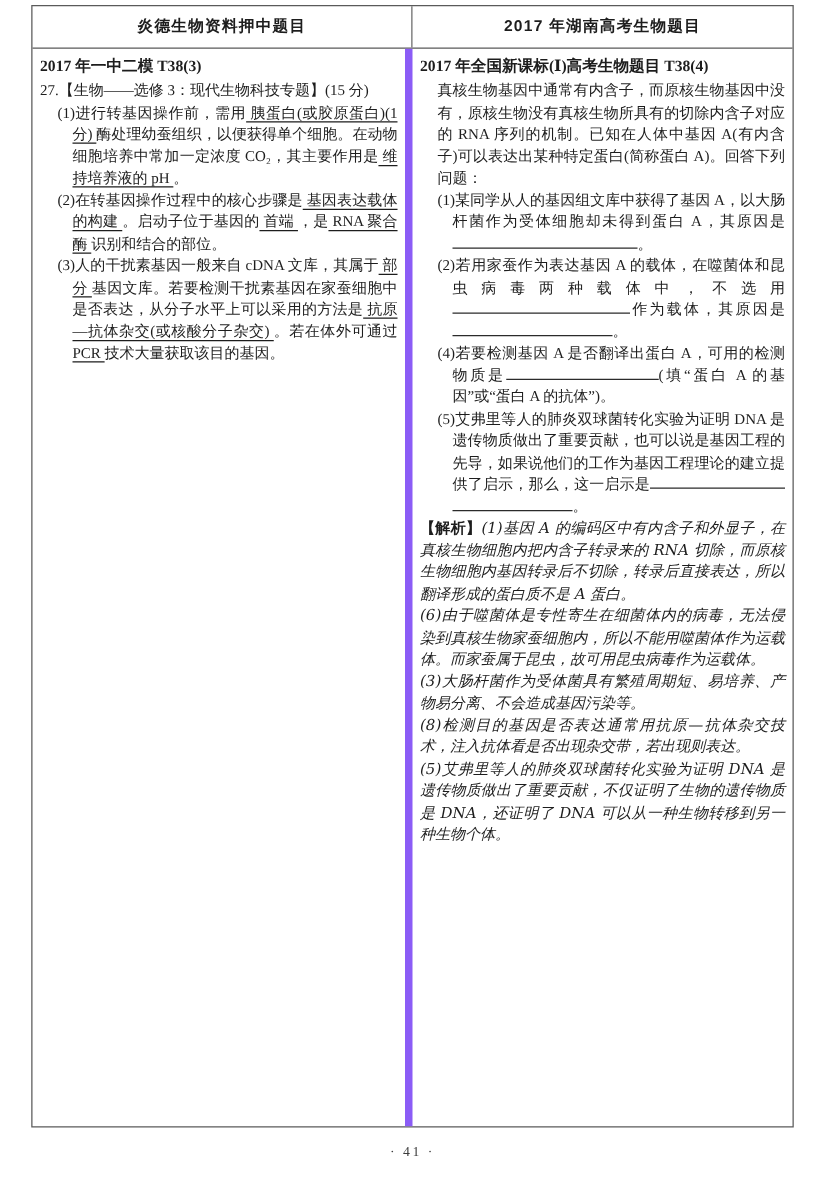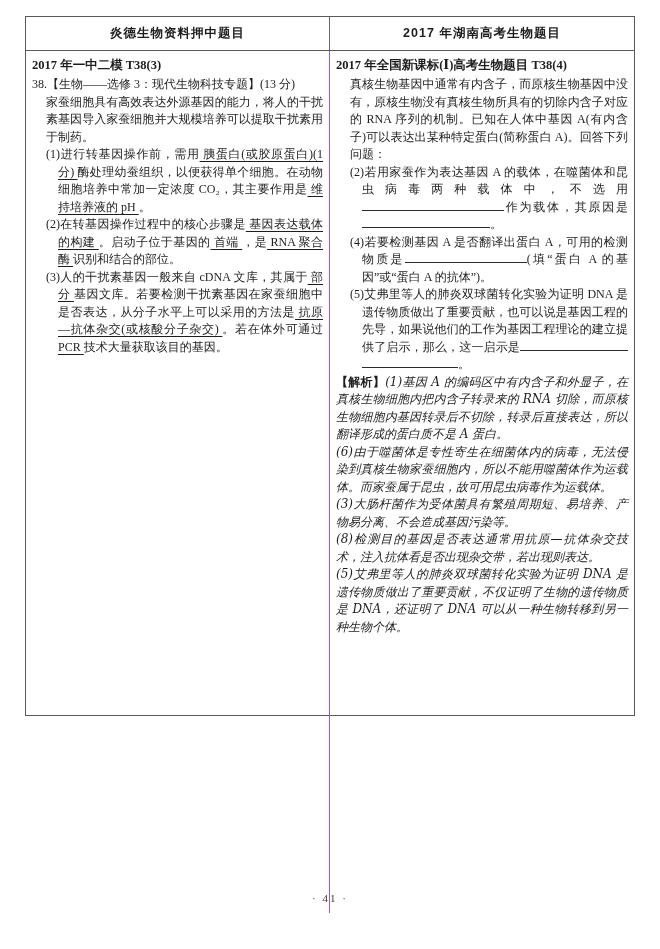--- a/index.html
+++ b/index.html
@@ -1,48 +1,48 @@
 <!DOCTYPE html>
 <html><head>
 <meta charset="utf-8">
 <style>
   * { margin:0; padding:0; box-sizing:border-box; }
   html,body { width:660px; height:949px; background:#ffffff; overflow:hidden;
               font-family:"Liberation Serif","DejaVu Serif",serif; color:#1d1d1d; }
   .page { position:relative; width:660px; height:949px; background:#fff; }
 
-  .sheet { position:absolute; left:25px; top:16px; width:610px; height:700px;
+  .sheet { position:absolute; left:25px; top:4px; width:610px; height:898px;
            border:1.5px solid #5a5a5a; background:#fff; }
 
   .header-row { display:flex; height:34px; border-bottom:1px solid #5a5a5a; }
   .header-cell { width:50%; display:flex; align-items:center; justify-content:center;
                  font-family:"Liberation Sans","DejaVu Sans",sans-serif;
                  font-weight:700; font-size:12.5px; letter-spacing:1px; }
   .header-cell.left { border-right:1px solid #6a6a6a; }
 
   .cols { display:flex; height:862px; }
   .col { width:50%; padding:4px 6px 4px 6px; overflow:hidden; }
-  .col.left { border-right:1px solid #8b5cf6; }
+  .col.left { border-right:6px solid #8b5cf6; }
 
   .col-title { font-weight:700; font-size:12.5px; line-height:21px;
                font-family:"Liberation Serif","DejaVu Serif",serif; }
 
   .para { font-size:12px; line-height:17.5px; text-align:justify; }
   .p-body { margin-left:14px; }
   .p-item { margin-left:14px; padding-left:12px; text-indent:-12px; }
   .p-flush { margin-left:0; }
 
   .kai { font-style:italic; font-family:"DejaVu Serif","Liberation Serif",serif; }
   .seg.u { text-decoration:underline; text-underline-offset:3px; }
   .seg.bold { font-style:normal; font-weight:700;
               font-family:"Liberation Sans","DejaVu Sans",sans-serif; }
   .blank { display:inline-block; height:12px; border-bottom:1px solid #2b2b2b;
            vertical-align:baseline; }
 
-  .footer { position:absolute; left:0; top:892px; width:660px; text-align:center;
+  .footer { position:absolute; left:0; top:916px; width:660px; text-align:center;
             font-size:11px; color:#3c3c3c; letter-spacing:2px; }
 </style>
 </head>
 <body>
 
 <div class="page">
   <div class="sheet">
 
     <div class="header-row">
       <div class="header-cell left">
@@ -50,31 +50,31 @@
       </div>
       <div class="header-cell">
         <span>2017 年湖南高考生物题目</span>
       </div>
     </div>
 
     <div class="cols">
       <div class="col left">
         <div class="col-title">2017 年一中二模 T38(3)</div>
         <div>
-            <div class="para p-flush"><span class="seg">38.【生物——选修 3：现代生物科技专题】(13 分)</span></div>
-            <div class="para p-body"><span class="seg">家蚕细胞具有高效表达外源基因的能力，将人的干扰素基因导入家蚕细胞并大规模培养可以提取干扰素用于制药。</span></div>
+            <div class="para p-flush"><span class="seg">27.【生物——选修 3：现代生物科技专题】(15 分)</span></div>
             <div class="para p-item"><span class="seg">(1)进行转基因操作前，需用</span><span class="seg u"> 胰蛋白(或胶原蛋白)(1 分) </span><span class="seg">酶处理幼蚕组织，以便获得单个细胞。在动物细胞培养中常加一定浓度 CO₂，其主要作用是</span><span class="seg u"> 维持培养液的 pH </span><span class="seg">。</span></div>
             <div class="para p-item"><span class="seg">(2)在转基因操作过程中的核心步骤是</span><span class="seg u"> 基因表达载体的构建 </span><span class="seg">。启动子位于基因的</span><span class="seg u"> 首端 </span><span class="seg">，是</span><span class="seg u"> RNA 聚合酶 </span><span class="seg">识别和结合的部位。</span></div>
             <div class="para p-item"><span class="seg">(3)人的干扰素基因一般来自 cDNA 文库，其属于</span><span class="seg u"> 部分 </span><span class="seg">基因文库。若要检测干扰素基因在家蚕细胞中是否表达，从分子水平上可以采用的方法是</span><span class="seg u"> 抗原—抗体杂交(或核酸分子杂交) </span><span class="seg">。若在体外可通过</span><span class="seg u"> PCR </span><span class="seg">技术大量获取该目的基因。</span></div>
           </div>
       </div>
       <div class="col">
         <div class="col-title">2017 年全国新课标(Ⅰ)高考生物题目 T38(4)</div>
         <div>
             <div class="para p-body"><span class="seg">真核生物基因中通常有内含子，而原核生物基因中没有，原核生物没有真核生物所具有的切除内含子对应的 RNA 序列的机制。已知在人体中基因 A(有内含子)可以表达出某种特定蛋白(简称蛋白 A)。回答下列问题：</span></div>
+            <div class="para p-item"><span class="seg">(1)某同学从人的基因组文库中获得了基因 A，以大肠杆菌作为受体细胞却未得到蛋白 A，其原因是</span><span class="blank" style="width: 148px;"></span><span class="seg">。</span></div>
             <div class="para p-item"><span class="seg">(2)若用家蚕作为表达基因 A 的载体，在噬菌体和昆虫病毒两种载体中，不选用</span><span class="blank" style="width: 142px;"></span><span class="seg">作为载体，其原因是</span><span class="blank" style="width: 128px;"></span><span class="seg">。</span></div>
             <div class="para p-item"><span class="seg">(4)若要检测基因 A 是否翻译出蛋白 A，可用的检测物质是</span><span class="blank" style="width: 122px;"></span><span class="seg">(填“蛋白 A 的基因”或“蛋白 A 的抗体”)。</span></div>
             <div class="para p-item"><span class="seg">(5)艾弗里等人的肺炎双球菌转化实验为证明 DNA 是遗传物质做出了重要贡献，也可以说是基因工程的先导，如果说他们的工作为基因工程理论的建立提供了启示，那么，这一启示是</span><span class="blank" style="width: 108px;"></span><span class="blank" style="width: 96px;"></span><span class="seg">。</span></div>
             <div class="para p-flush kai"><span class="seg bold">【解析】</span><span class="seg">(1)基因 A 的编码区中有内含子和外显子，在真核生物细胞内把内含子转录来的 RNA 切除，而原核生物细胞内基因转录后不切除，转录后直接表达，所以翻译形成的蛋白质不是 A 蛋白。</span></div>
             <div class="para p-flush kai"><span class="seg">(6)由于噬菌体是专性寄生在细菌体内的病毒，无法侵染到真核生物家蚕细胞内，所以不能用噬菌体作为运载体。而家蚕属于昆虫，故可用昆虫病毒作为运载体。</span></div>
             <div class="para p-flush kai"><span class="seg">(3)大肠杆菌作为受体菌具有繁殖周期短、易培养、产物易分离、不会造成基因污染等。</span></div>
             <div class="para p-flush kai"><span class="seg">(8)检测目的基因是否表达通常用抗原—抗体杂交技术，注入抗体看是否出现杂交带，若出现则表达。</span></div>
             <div class="para p-flush kai"><span class="seg">(5)艾弗里等人的肺炎双球菌转化实验为证明 DNA 是遗传物质做出了重要贡献，不仅证明了生物的遗传物质是 DNA，还证明了 DNA 可以从一种生物转移到另一种生物个体。</span></div>
           </div>
       </div>

